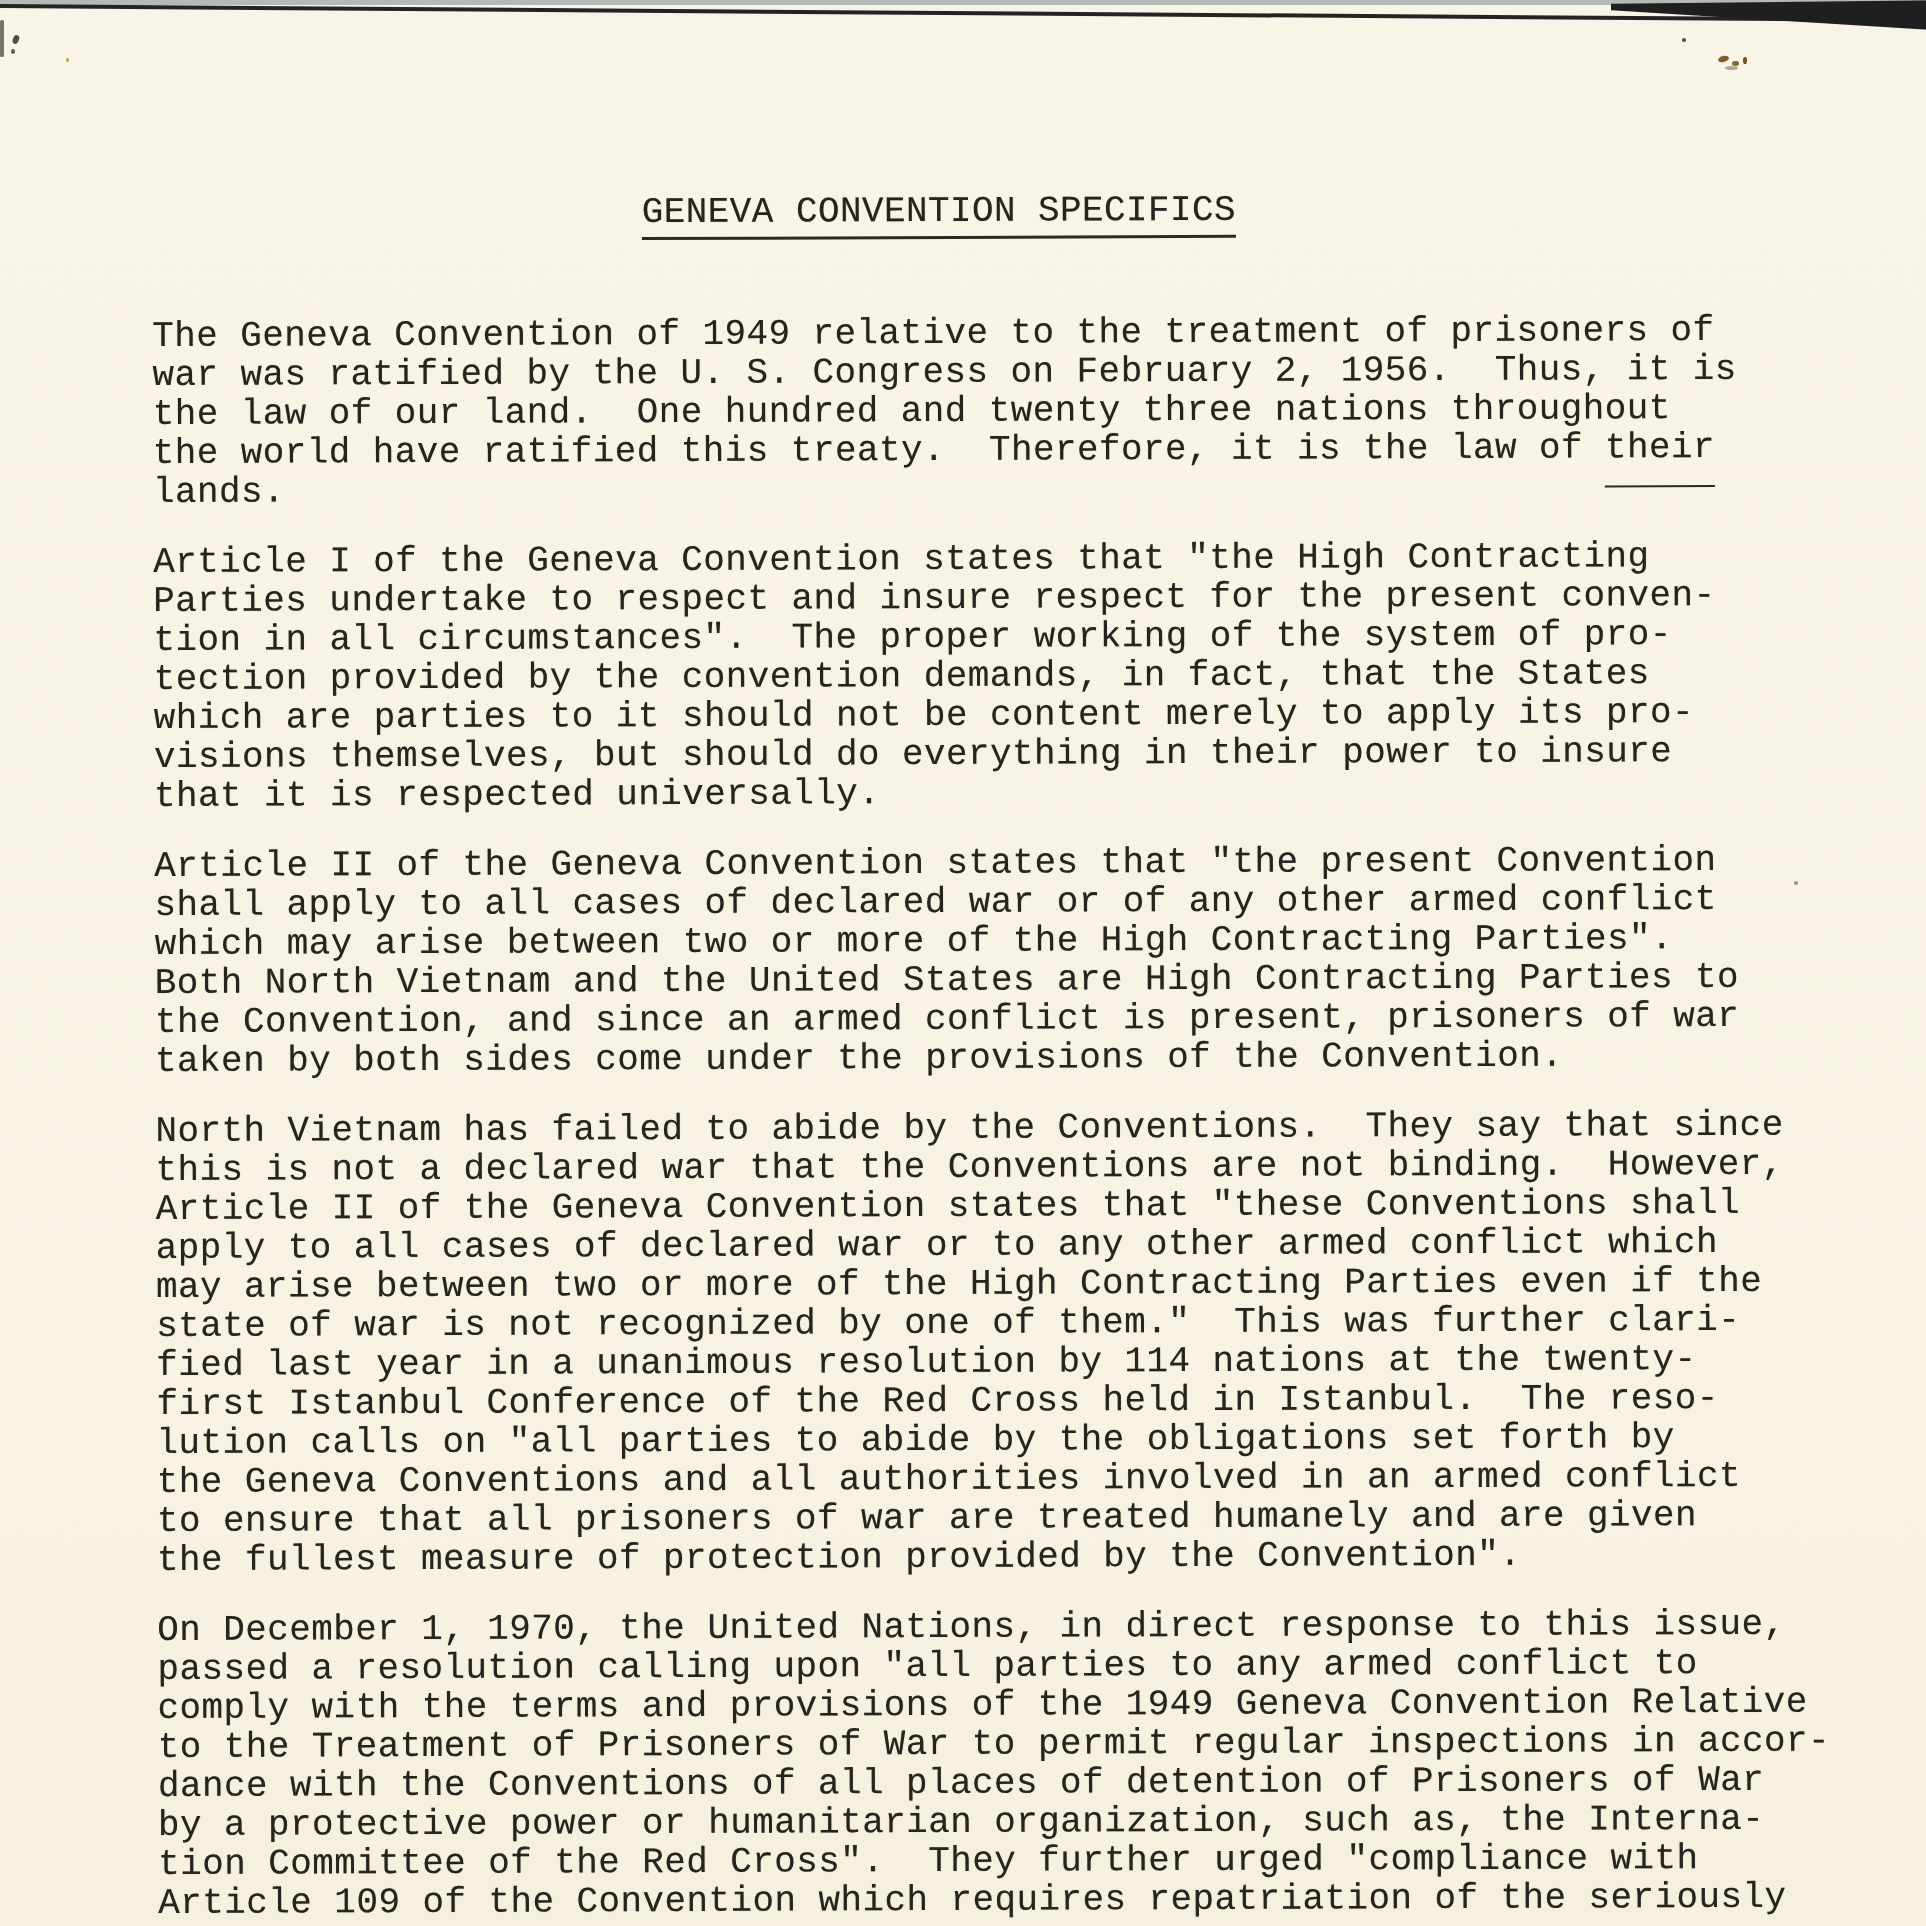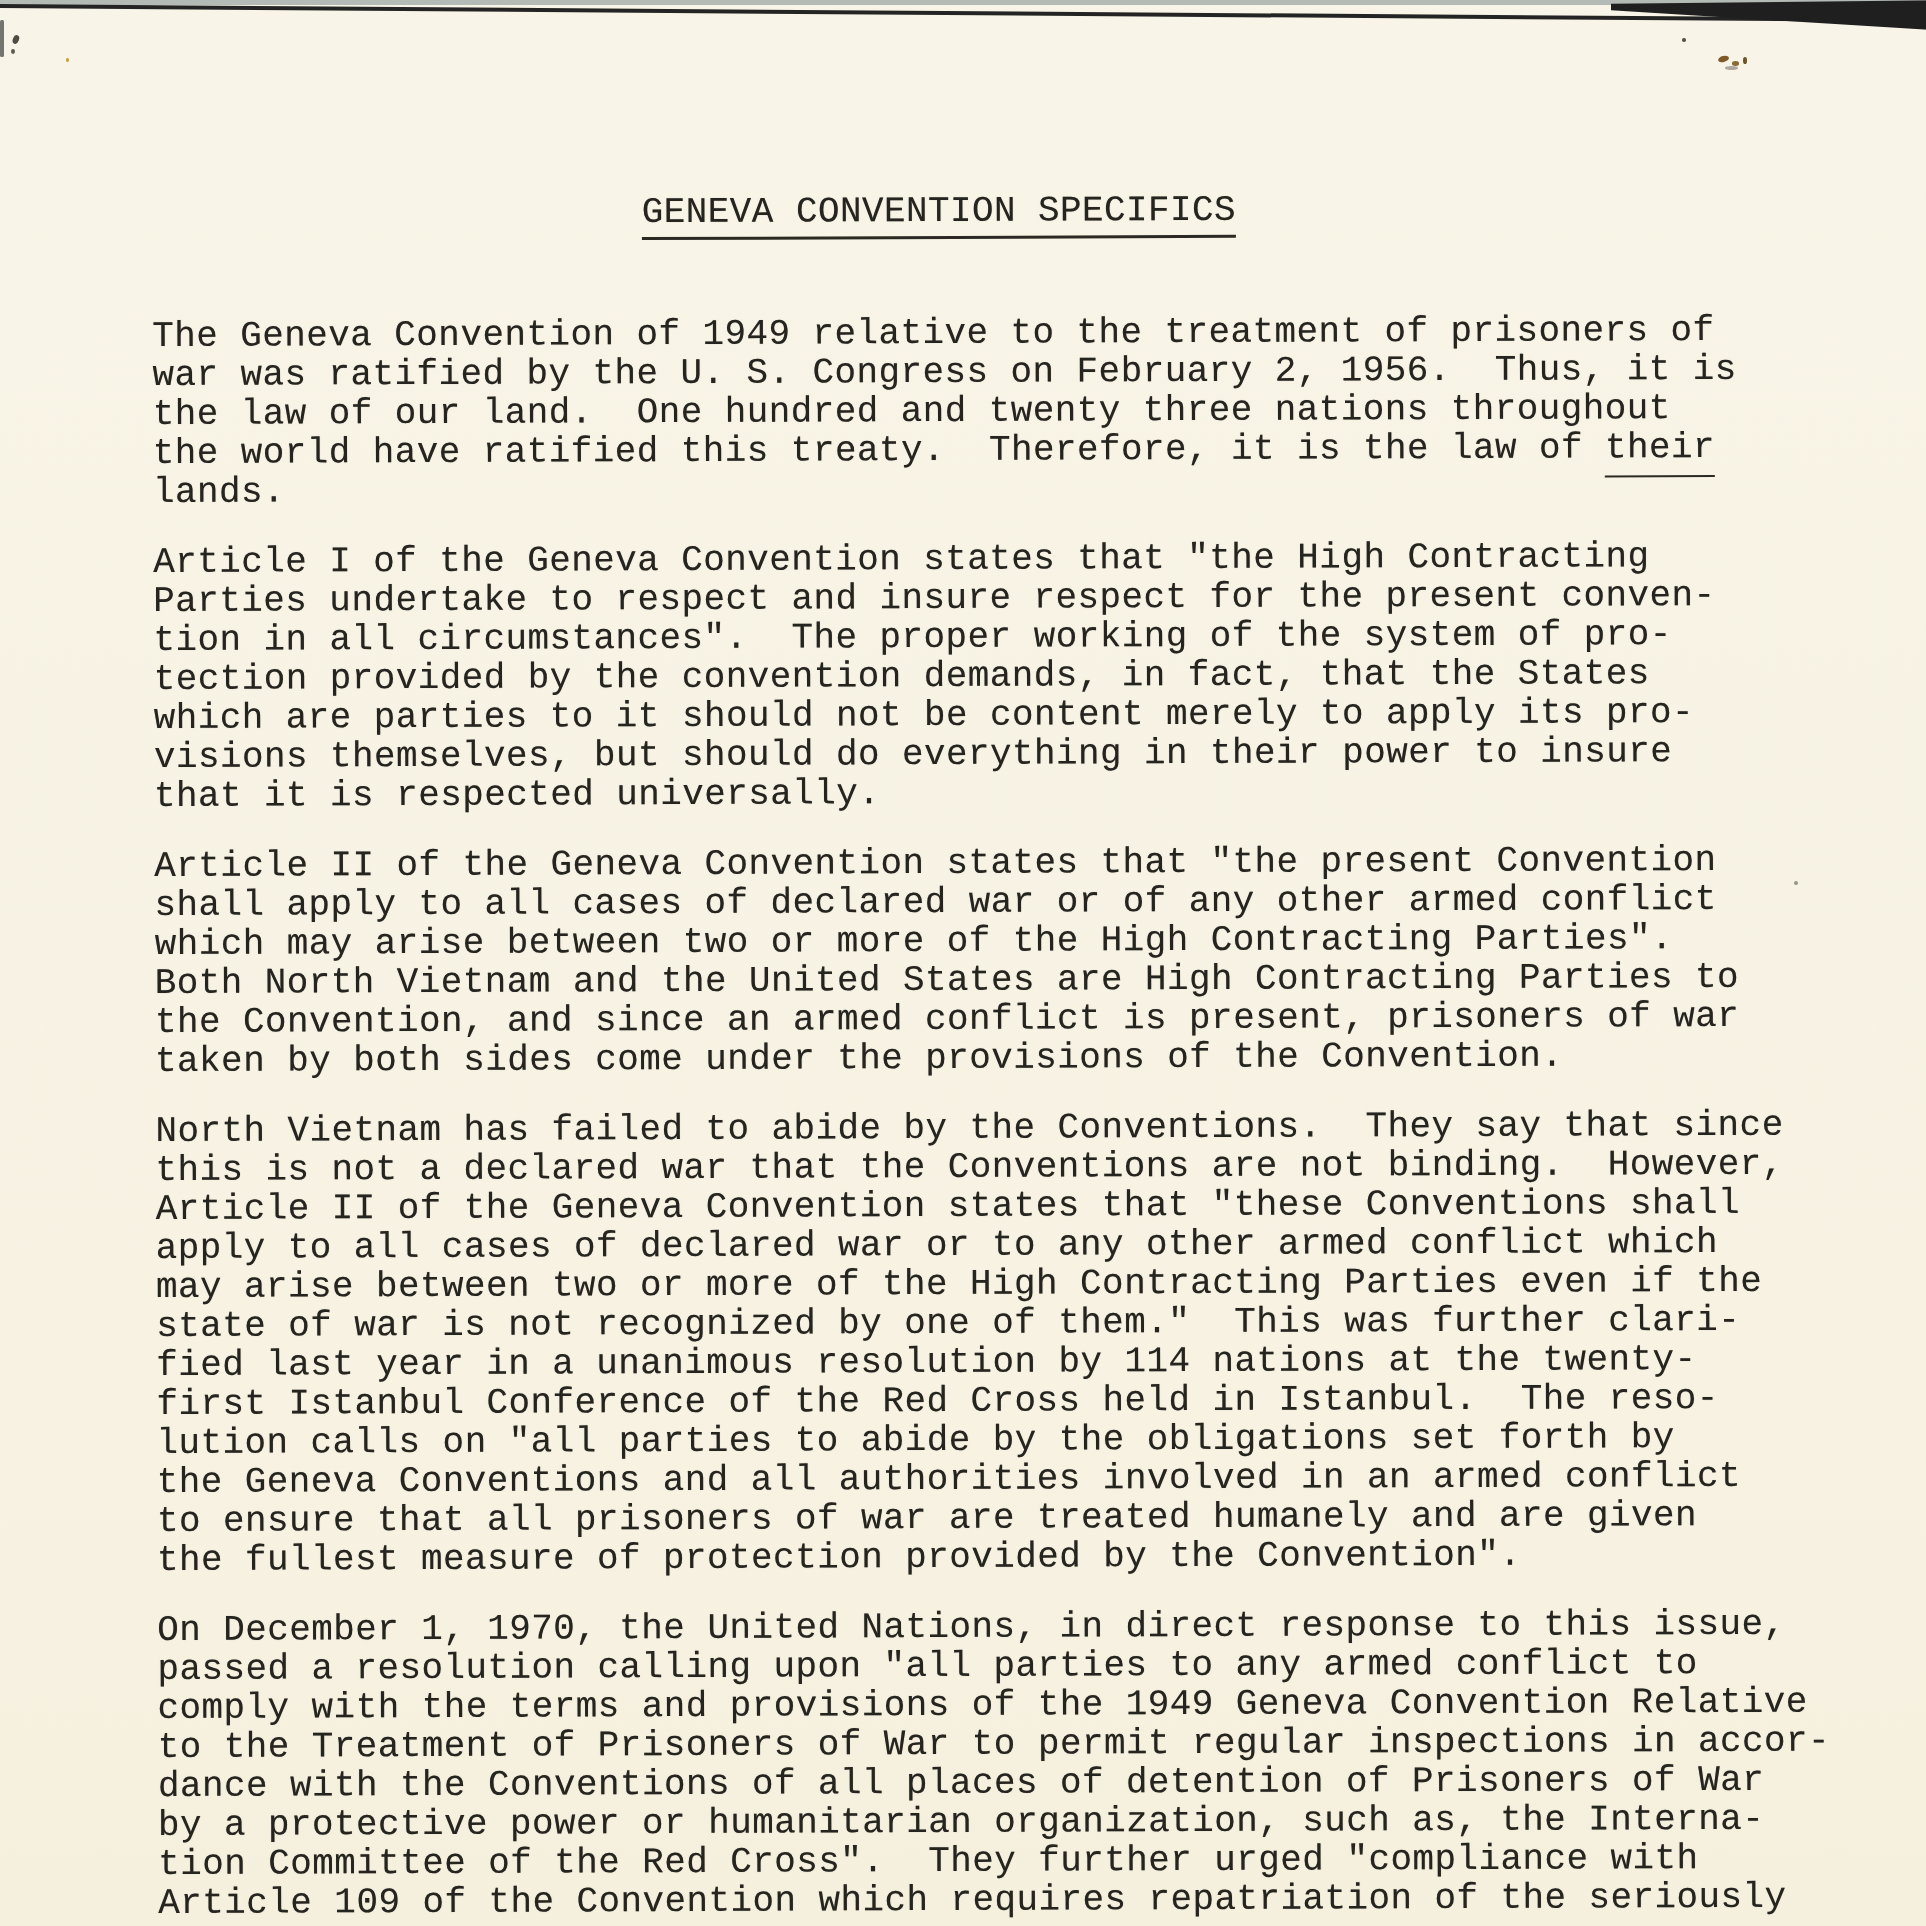--- a/index.html
+++ b/index.html
@@ -64,21 +64,21 @@
   }
   .title-row .u-title {
     border-bottom: 3.1px solid #2b2922;
     padding-bottom: 3.5px;
   }
   .para { margin-top: 31px; }
   .para.first { margin-top: 83px; }
   .line { white-space: pre; }
   .u {
     border-bottom: 2.7px solid #2b2922;
-    padding-bottom: 7px;
+    padding-bottom: 17px;
   }
 </style>
 </head>
 <body>
 
 <div class="scan-top"></div>
 <div class="scan-top-dark"></div>
 <div class="scan-corner-right"></div>
 
 <div class="scan-left-edge"></div>

